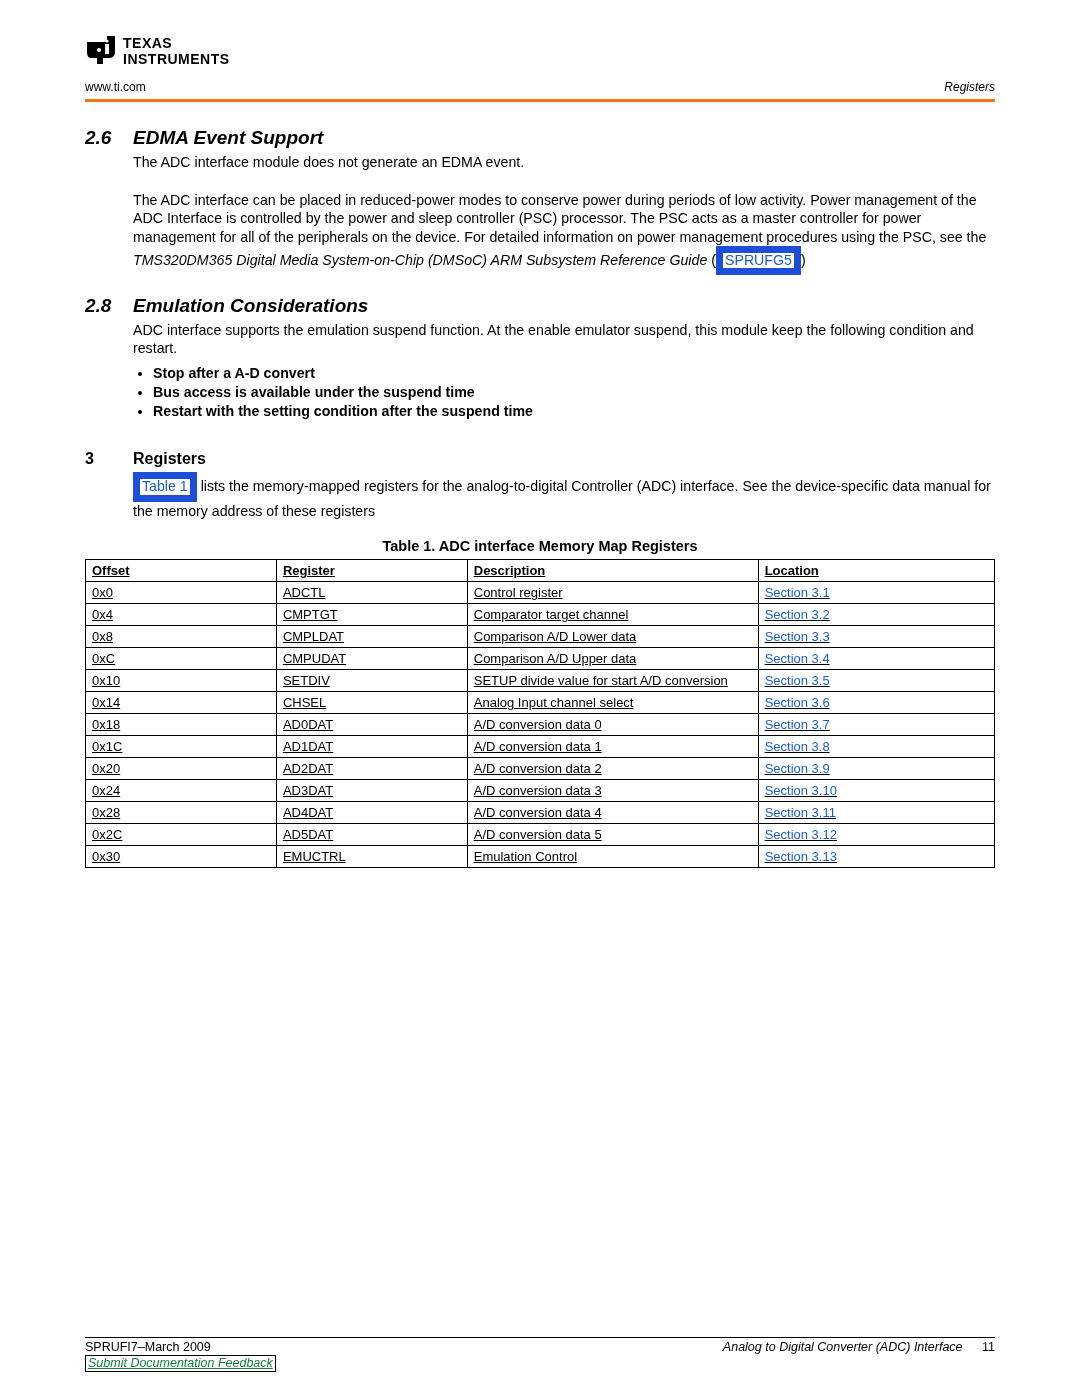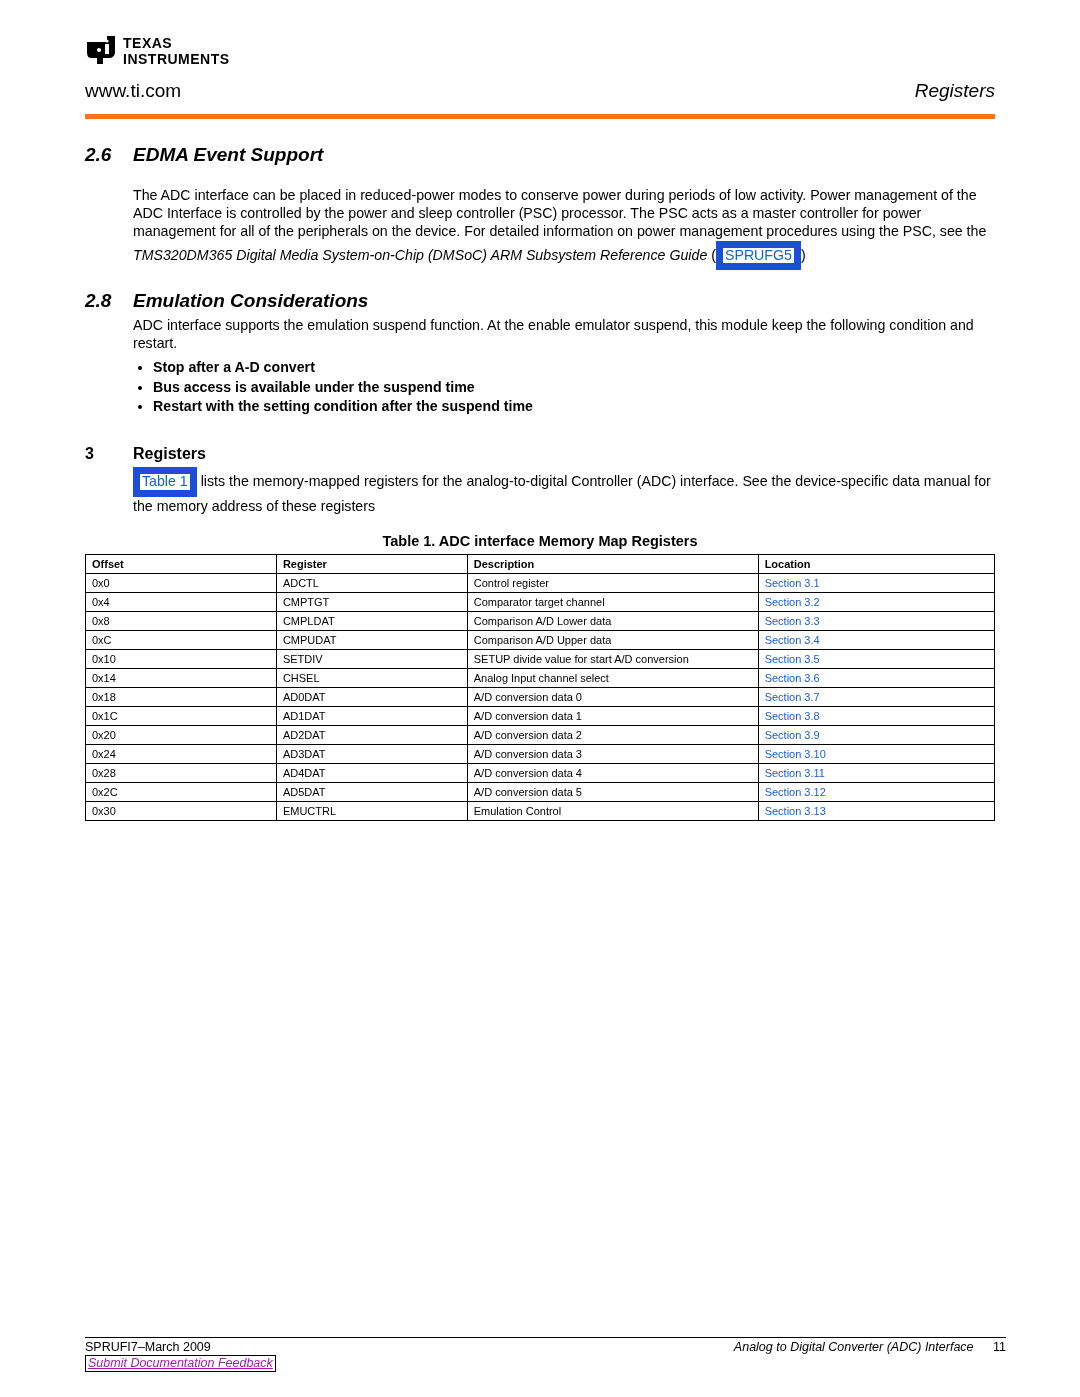--- a/index.html
+++ b/index.html
@@ -21,24 +21,24 @@
   .logo {
     margin-bottom: 10px;
   }
   .logo svg {
     display: block;
   }
   .header-line {
     display: flex;
     justify-content: space-between;
     align-items: flex-end;
-    border-bottom: 5px solid #f97316;
-    padding-bottom: 12px;
+    border-bottom: 3px solid #f97316;
+    padding-bottom: 5px;
     margin-bottom: 25px;
-    font-size: 19px;
+    font-size: 12px;
   }
   .header-right {
     font-style: italic;
   }
   .section {
     margin-bottom: 20px;
   }
   .sec-head {
     display: flex;
     font-weight: bold;
@@ -85,55 +85,56 @@
   .table-title {
     text-align: center;
     font-weight: bold;
     font-size: 14.5px;
     margin-top: 18px;
     margin-bottom: 5px;
   }
   table.regs {
     width: 100%;
     border-collapse: collapse;
-    font-size: 11px;
+    font-size: 13px;
+    text-decoration: underline;
   }
   table.regs th, table.regs td {
     border: 1px solid #000;
     padding: 3px 6px;
     text-align: left;
     vertical-align: top;
   }
   table.regs th {
     font-weight: bold;
     background: #fff;
   }
   .footer {
     position: absolute;
     bottom: 25px;
     left: 85px;
-    right: 74px;
+    right: 85px;
     font-size: 12.5px;
     border-top: 1px solid #000;
     padding-top: 2px;
   }
   .footer-row1 {
     display: flex;
     justify-content: space-between;
     align-items: baseline;
   }
   .footer-right {
     font-style: italic;
   }
   .footer-pg {
     font-style: normal;
     margin-left: 16px;
   }
   .feedback {
-    color: #a21caf;
+    color: #15803d;
     text-decoration: underline;
     border: 1px solid #000;
     padding: 0 2px;
     display: inline-block;
     font-style: italic;
     line-height: 1.2;
     margin-top: 1px;
   }
 </style>
 </head>
@@ -155,20 +156,23 @@
 
   <div class="header-line">
     <span>www.ti.com</span>
     <span class="header-right">Registers</span>
   </div>
 
   <div class="section">
     <div class="sec-head">
       <span class="sec-num">2.6</span>
       <span>EDMA Event Support</span>
+    </div>
+    <div class="sec-body">
+      <p>The ADC interface module does not generate an EDMA event.</p>
     </div>
   </div>
 
   <div class="section">
     <div class="sec-body">
       <p>
         <span>The ADC interface can be placed in reduced-power modes to conserve power during periods of low activity. Power management of the ADC Interface is controlled by the power and sleep controller (PSC) processor. The PSC acts as a master controller for power management for all of the peripherals on the device. For detailed information on power management procedures using the PSC, see the </span><span class="ital">TMS320DM365 Digital Media System-on-Chip (DMSoC) ARM Subsystem Reference Guide</span><span> (</span><a class="blue boxed" href="#">SPRUFG5</a><span>)</span>
       </p>
     </div>
   </div>

